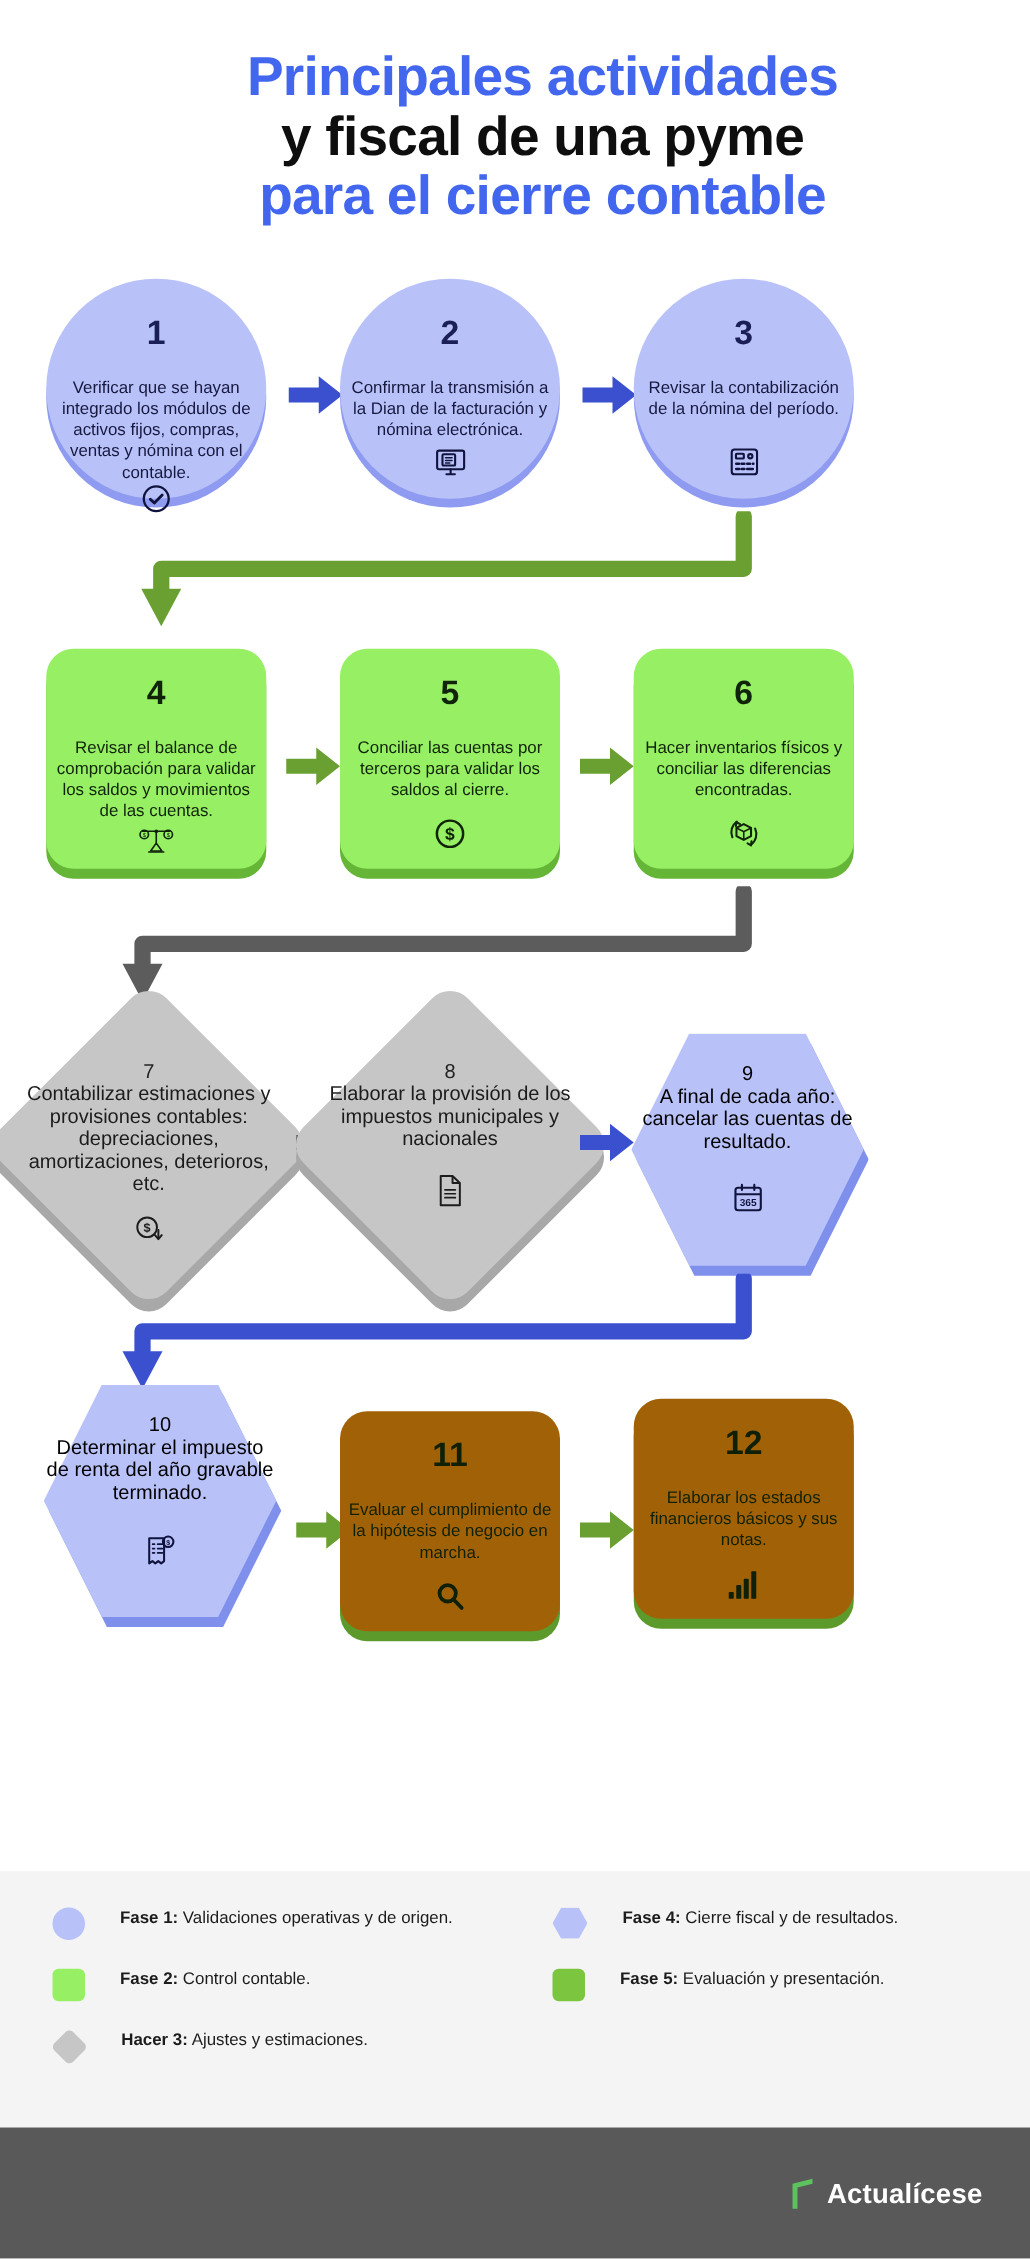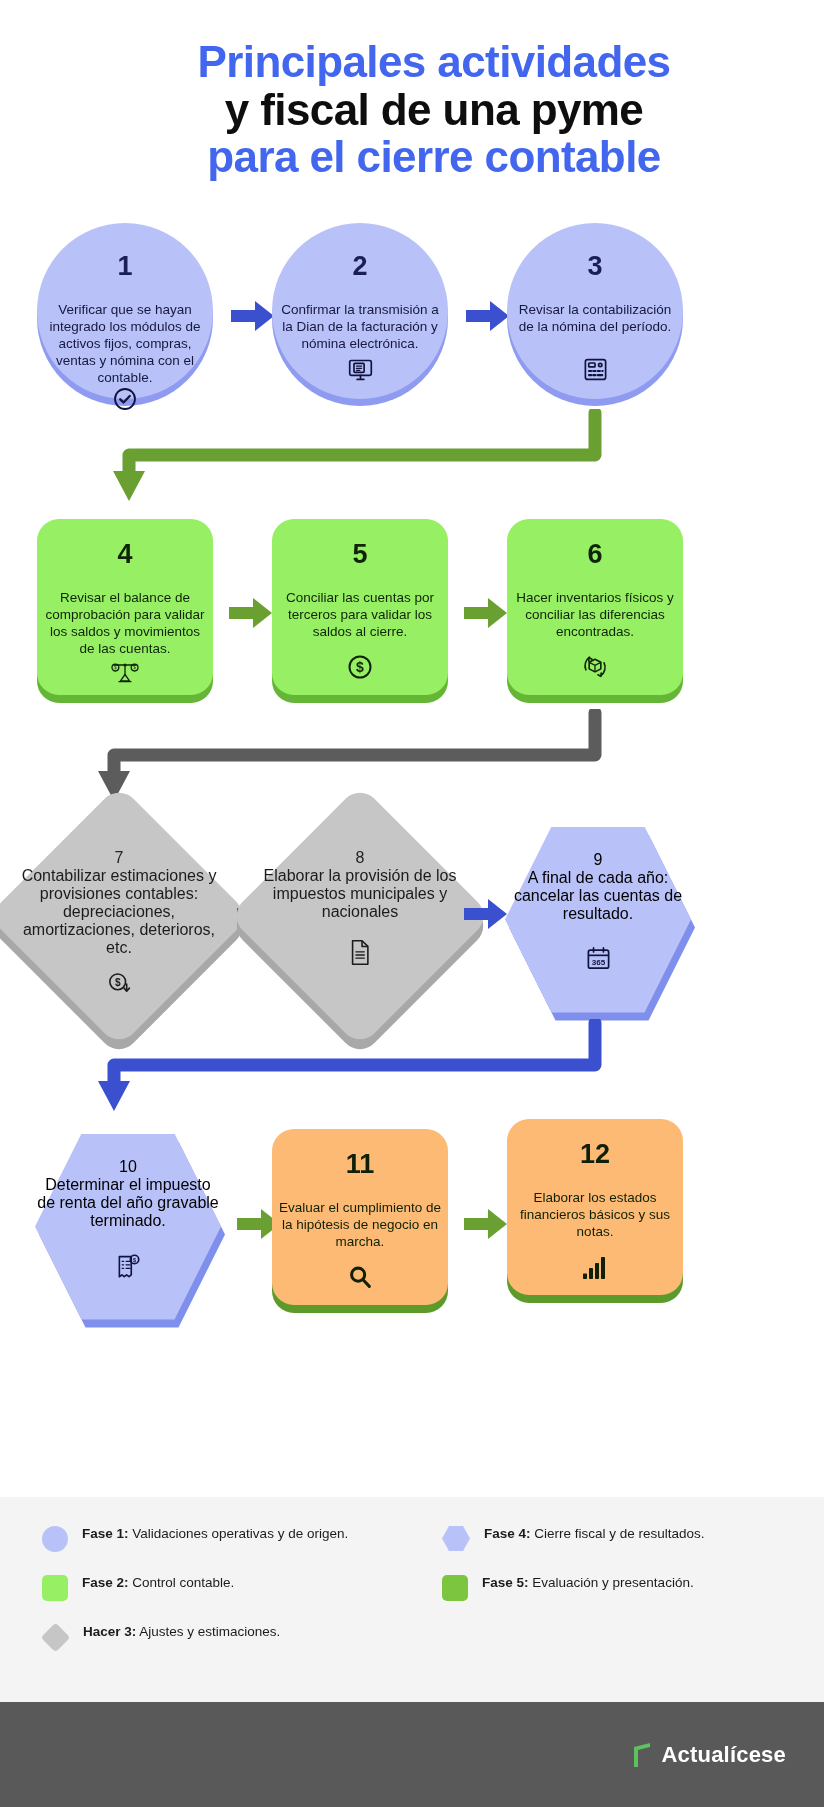--- a/index.html
+++ b/index.html
@@ -76,21 +76,21 @@
     padding-bottom: 16px;
   }
   
   .shape-round {
     width: 176px; height: 176px;
     border-radius: 22px;
     padding-top: 22px;
     padding-bottom: 14px;
   }
   .green-light { background: #97ef63; box-shadow: 0 8px 0 0 #65b536; }
-  .green-mid   { background: #fdba74; box-shadow: 0 8px 0 0 #5d9a2c; }
+  .green-mid   { background: #a16207; box-shadow: 0 8px 0 0 #5d9a2c; }
   .green-mid .num, .green-mid .txt { color: #102006; }
   .green-light .num, .green-light .txt { color: #10240a; }
 
   
   .shape-diamond {
     width: 186px; height: 186px;
     background: #c6c6c6;
     border-radius: 20px;
     transform: rotate(45deg);
     box-shadow: 7px 7px 0 0 #a8a8a8;
@@ -140,21 +140,21 @@
     width: 824px; height: 205px;
     background: #f4f4f4;
     padding: 28px 0 0 0;
   }
   .legend-grid {
     display: grid;
     grid-template-columns: 400px 400px;
     row-gap: 22px;
     padding-left: 42px;
   }
-  .legend-item { display: flex; align-items: flex-start; gap: 14px; }
+  .legend-item { display: flex; align-items: flex-start; gap: 28px; }
   .legend-swatch { flex: 0 0 auto; margin-top: 1px; }
   .sw-circle { width: 26px; height: 26px; border-radius: 50%; background: #b9c2f8; }
   .sw-square { width: 26px; height: 26px; border-radius: 5px; background: #97ef63; }
   .sw-diamond { width: 21px; height: 21px; border-radius: 4px; background: #c6c6c6; transform: rotate(45deg); margin: 4px 3px 0 3px; }
   .sw-hex { width: 28px; height: 25px; background: #b9c2f8; clip-path: polygon(25% 0%,75% 0%,100% 50%,75% 100%,25% 100%,0% 50%); }
   .sw-sq2 { width: 26px; height: 26px; border-radius: 5px; background: #7cc63f; }
   .legend-text {
     font-size: 13.5px;
     color: #1c1c1c;
     line-height: 1.3;
@@ -375,21 +375,21 @@
       </div>
     </div>
 
     <div class="elbow" style="left:97px; top:810px;">
       <svg width="520" height="115" viewBox="0 0 520 115">
         <path d="M498 4 V46 H17 V63" stroke="#3a50cf" stroke-width="13" fill="none" stroke-linejoin="round" stroke-linecap="round"></path>
         <path d="M17 92 L1 62 H33 Z" fill="#3a50cf"></path>
       </svg>
     </div>
 
-    <div class="hex-wrap" style="left:35px; top:925px;text-decoration:underline;">
+    <div class="hex-wrap" style="left:35px; top:899px;text-decoration:underline;">
       <div class="hex-shadow"></div>
       <div class="shape-hex"></div>
       <div class="hex-content">
         <div class="num">10</div>
         <div class="txt">Determinar el impuesto de renta del año gravable terminado.</div>
         <div class="ico" style="margin-top:22px;">
           <svg width="28" height="28" viewBox="0 0 24 24" fill="none" stroke="#10133d" stroke-width="1.4">
             <path d="M4.6 4 h10.2 v15.6 l-2 1.6 -2 -1.6 -2 1.6 -2 -1.6 -2.2 1.6 Z" stroke-linejoin="round"></path>
             <path d="M7 8 h1.2 M10.4 8 h3.2 M7 11 h1.2 M10.4 11 h3.2 M7 14 h1.2 M10.4 14 h3.2" stroke-width="1.2" stroke-linecap="round"></path>
             <circle cx="17.6" cy="6.4" r="3.6"></circle>

